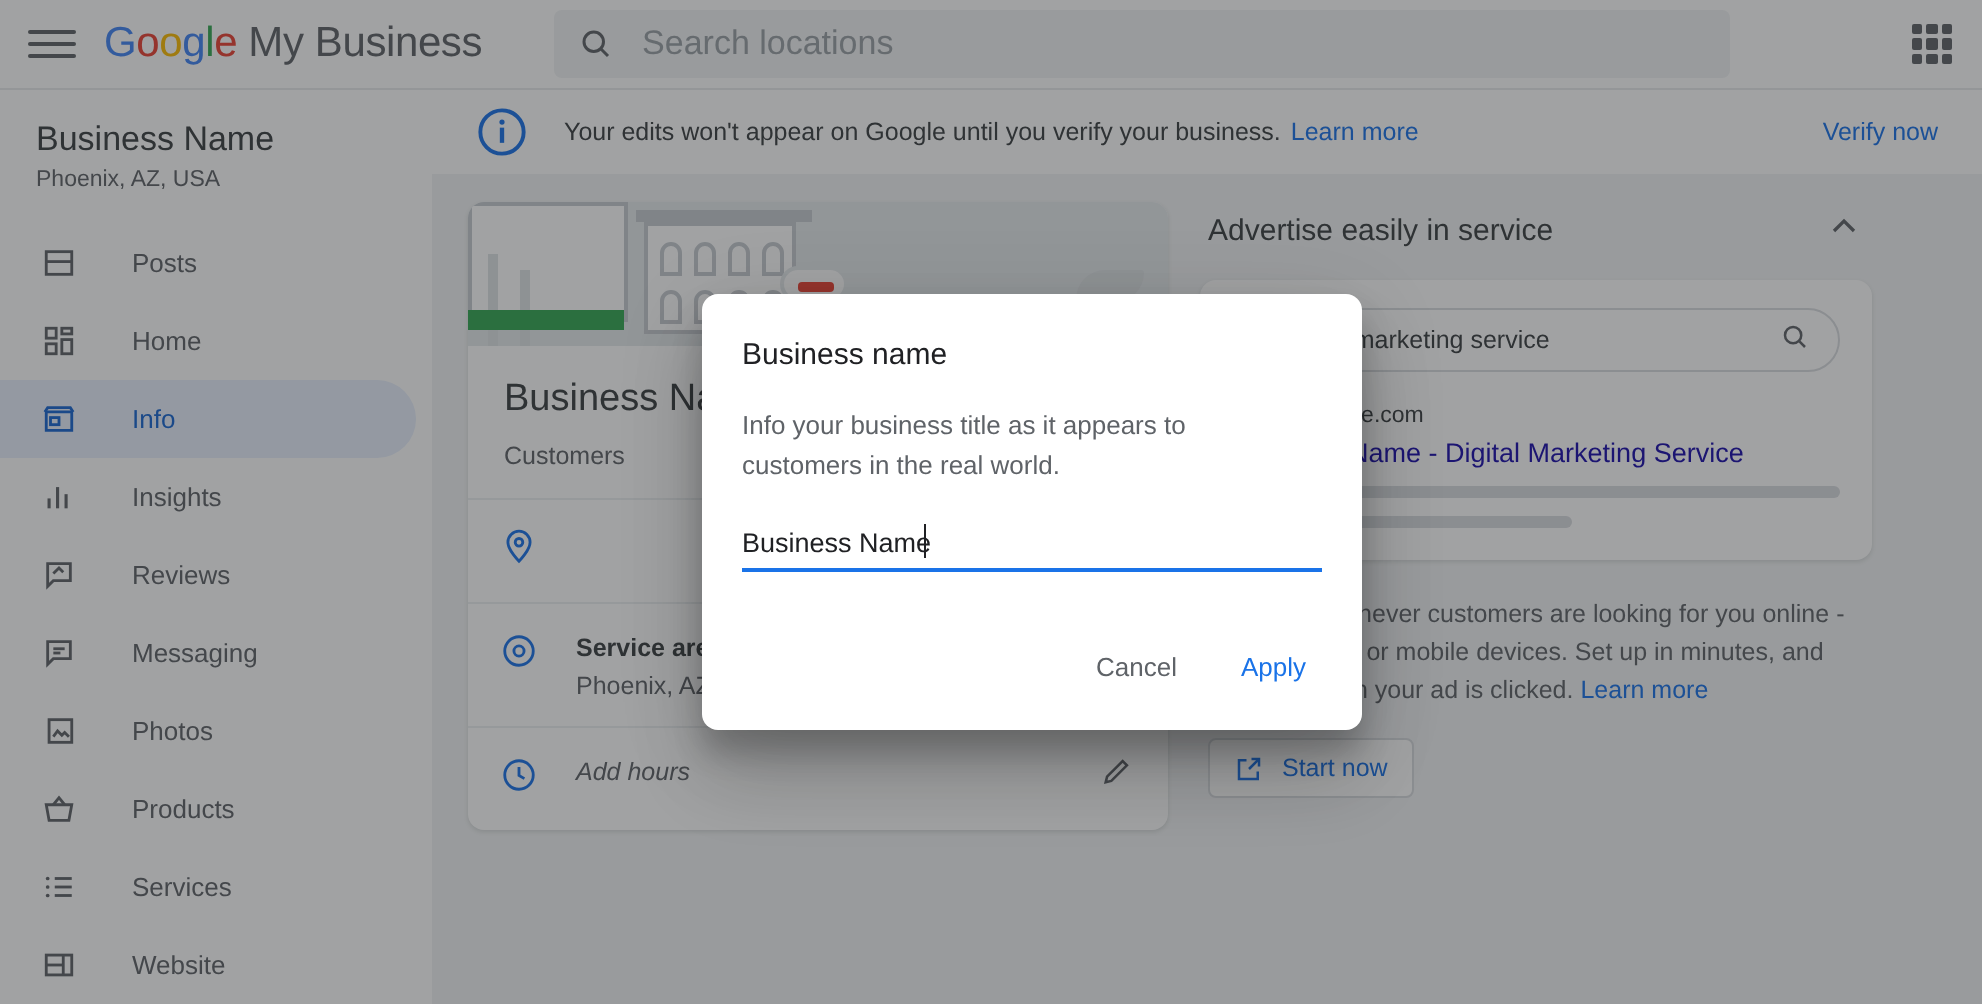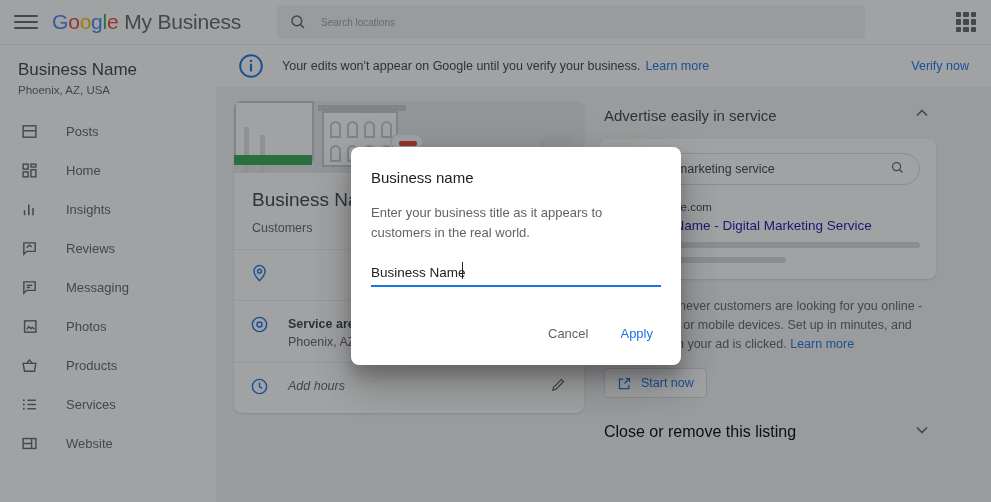--- a/index.html
+++ b/index.html
@@ -33,21 +33,21 @@
   .brand .g5 { color: #34a853; } .brand .g6 { color: #ea4335; }
   .brand .mb { color: #5f6368; font-size: 21px; }
   .searchwrap {
     margin-left: 36px; width: 588px; height: 34px;
     background: #f1f3f4; border-radius: 4px;
     display: flex; align-items: center; padding: 0 12px;
   }
   .searchwrap svg { flex: none; }
   .searchwrap input {
     border: 0; outline: 0; background: transparent;
-    font-family: "Liberation Sans", sans-serif; font-size: 10px;
+    font-family: "Liberation Sans", sans-serif; font-size: 17px;
     color: #3c4043; margin-left: 14px; width: 100%;
   }
   .searchwrap input::placeholder { color: #9aa0a6; }
   .appsgrid {
     position: absolute; right: 14px; top: 11px;
     width: 22px; height: 22px;
     display: grid; grid-template-columns: repeat(3,1fr); gap: 2px;
     padding: 1px; cursor: pointer;
   }
   .appsgrid i { display: block; background: #5f6368; border-radius: 1px; }
@@ -216,20 +216,30 @@
             <svg width="17" height="17" viewBox="0 0 24 24" fill="none" stroke="#5f6368" stroke-width="2">
               <rect x="3" y="3" width="7" height="7"></rect>
                 <rect x="14" y="3" width="7" height="4"></rect>
               <rect x="14" y="11" width="7" height="10"></rect>
                 <rect x="3" y="14" width="7" height="7"></rect>
               </svg>
           </span>
           <span class="lbl">Home</span>
         </div>
 
+        <div class="navitem active">
+          <span class="ico">
+            <svg width="17" height="17" viewBox="0 0 24 24" fill="none" stroke="#1967d2" stroke-width="2">
+              <path d="M3 7h18v13H3z"></path>
+                <path d="M2 7l2-3h16l2 3"></path>
+                <rect x="6" y="11" width="6" height="5"></rect>
+              </svg>
+          </span>
+          <span class="lbl">Info</span>
+        </div>
 
         <div class="navitem">
           <span class="ico">
             <svg width="17" height="17" viewBox="0 0 24 24" stroke="#5f6368" stroke-width="2.2">
               <line x1="5" y1="13" x2="5" y2="20"></line>
                 <line x1="11" y1="5" x2="11" y2="20"></line>
                 <line x1="17" y1="10" x2="17" y2="20"></line>
               </svg>
           </span>
           <span class="lbl">Insights</span>
@@ -430,39 +440,31 @@
 
           <div class="startbtn">
             <svg width="15" height="15" viewBox="0 0 24 24" fill="none" stroke="#1a73e8" stroke-width="2">
               <path d="M14 4h6v6"></path>
                 <path d="M20 4l-8 8"></path>
                 <path d="M19 14v6H4V5h6"></path>
               </svg>
             <span>Start now</span>
           </div>
 
-          <div class="secthd2">
-            <span class="st">Close or remove this listing</span>
-            <span class="chev" style="margin-left:auto">
-              <svg width="20" height="20" viewBox="0 0 24 24" fill="none" stroke="#5f6368" stroke-width="2">
-                <path d="M6 9l6 6 6-6"></path>
-                </svg>
-            </span>
-          </div>
         </div>
 
       </div>
     </div>
   </div>
 
   <div class="scrim"></div>
 
   <div class="modal">
     <h2>Business name</h2>
-    <div class="desc">Enter your business title as it appears to customers in the real world.</div>
+    <div class="desc">Info your business title as it appears to customers in the real world.</div>
     <div class="fieldwrap">
       <input type="text" value="Business Name" style="">
       <span class="caret"></span>
     </div>
     <div class="actions">
       <button class="btn cancel">Cancel</button>
       <button class="btn apply">Apply</button>
     </div>
   </div>
 </div>

